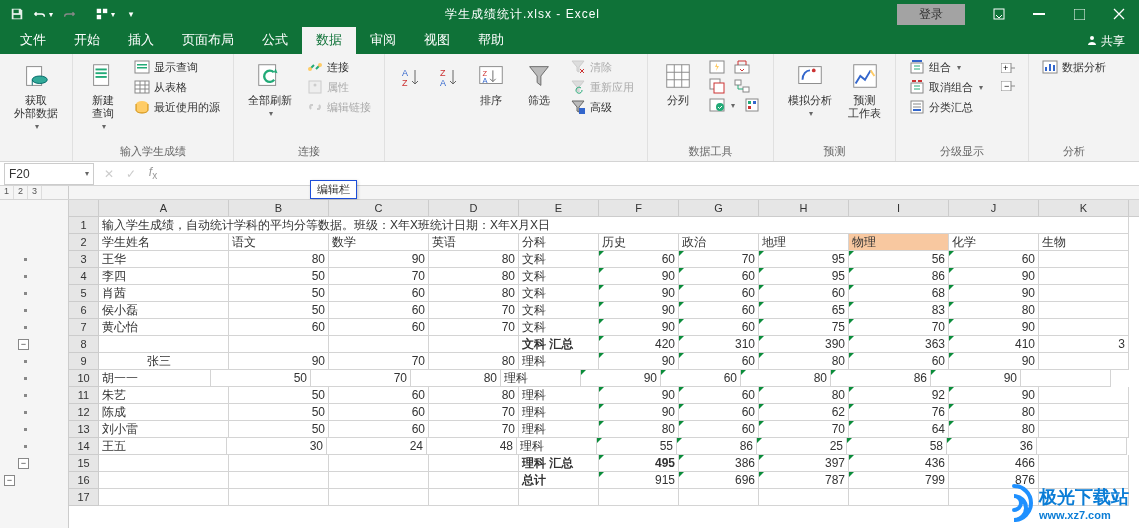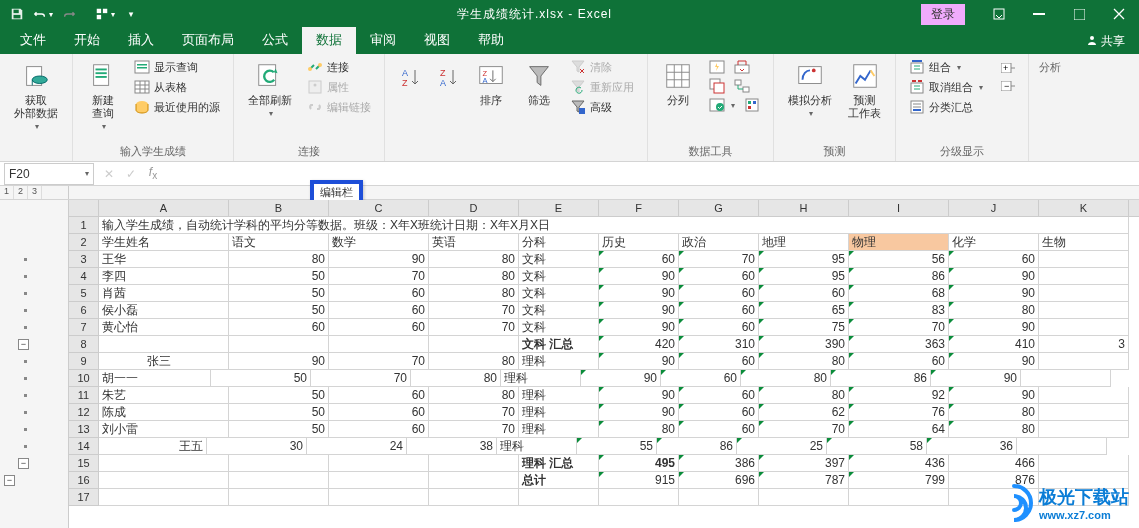--- a/index.html
+++ b/index.html
@@ -5,21 +5,21 @@
 * { margin:0; padding:0; box-sizing:border-box; font-family:"Microsoft YaHei","Segoe UI",sans-serif; }
 body { background:#fff; font-size:12px; color:#333; width:1139px; height:528px; overflow:hidden; position:relative; }
 
 
 .titlebar { height:28px; background:#0f7238; display:flex; align-items:center; justify-content:space-between; color:#fff; }
 .tb-left { display:flex; align-items:center; gap:4px; padding:0 6px; }
 .qa-btn { width:22px; height:22px; display:flex; align-items:center; justify-content:center; cursor:pointer; }
 .qa-btn svg { width:14px; height:14px; }
 .tb-center { flex:1; text-align:center; font-size:12px; letter-spacing:1px; }
 .tb-right { display:flex; align-items:center; }
-.login-btn { background:#f0abfc; color:#333; padding:2px 10px; font-size:12px; margin-right:14px; cursor:pointer; }
+.login-btn { background:#a3a3a3; color:#333; padding:2px 22px; font-size:12px; margin-right:14px; cursor:pointer; }
 .win-btn { width:40px; height:28px; display:flex; align-items:center; justify-content:center; cursor:pointer; }
 
 
 .menubar { height:26px; background:#0f7238; display:flex; align-items:flex-end; padding-left:6px; color:#fff; font-size:13px; }
 .mtab { padding:4px 14px 5px; cursor:pointer; }
 .mtab.active { background:#f3f3f3; color:#0f7238; }
 .share { margin-left:auto; padding:4px 14px; cursor:pointer; font-size:12px; }
 .tell-me { display:flex; align-items:center; gap:6px; padding:4px 10px; cursor:pointer; color:#fff; }
 .tell-me svg { width:14px; height:14px; }
 
@@ -34,21 +34,21 @@
 .hbtn { display:flex; align-items:center; gap:4px; padding:1px 3px; cursor:pointer; font-size:11px; white-space:nowrap; }
 .hbtn .ic { width:16px; height:16px; display:flex; align-items:center; justify-content:center; }
 .vstack { display:flex; flex-direction:column; gap:2px; }
 .dd { font-size:8px; color:#666; margin-left:2px; }
 
 
 .fbar { height:24px; display:flex; align-items:center; border-bottom:1px solid #d4d4d4; position:relative; }
 .namebox { width:90px; height:22px; border:1px solid #ccc; padding:0 4px; font-size:12px; display:flex; align-items:center; justify-content:space-between; margin:0 4px; }
 .fbtn { width:22px; text-align:center; color:#999; cursor:pointer; }
 .finput { flex:1; height:22px; border:none; outline:none; font-size:12px; padding:0 4px; }
-.fx-tip { position:absolute; left:310px; top:18px; background:#fff; border:4px solid #1d4ed8; padding:1px 6px; font-size:11px; box-shadow:1px 1px 3px rgba(0,0,0,.2); }
+.fx-tip { position:absolute; left:310px; top:18px; background:#fff; border:1px solid #1d4ed8; padding:1px 6px; font-size:11px; box-shadow:1px 1px 3px rgba(0,0,0,.2); }
 
 
 .frame { height:14px; background:#f5f5f5; border-bottom:1px solid #d4d4d4; display:flex; }
 .frame-left { width:69px; display:flex; border-right:1px solid #ccc; }
 .frame-cell { width:14px; border-right:1px solid #ddd; text-align:center; font-size:9px; color:#555; cursor:pointer; }
 
 
 .grid-wrap { display:flex; height:calc(528px - 28px - 26px - 108px - 24px - 14px); }
 .outline-col { width:69px; background:#f5f5f5; border-right:1px solid #ccc; }
 .outline-row { height:17px; display:flex; align-items:center; position:relative; }
@@ -494,20 +494,33 @@
               <text x="3" y="8" font-size="9">−</text>
               <path d="M10 5h4" stroke="#888"></path>
             </svg>
           </div>
       </div>
     </div>
     <div class="rgroup-label">分级显示</div>
   </div>
 
   <div class="rgroup" style="border-right:none">
+    <div class="rgroup-body">
+      <div class="hbtn">
+          <div class="ic">
+            <svg viewBox="0 0 16 16">
+              <rect x="1" y="2" width="14" height="12" fill="#fff" stroke="#888"></rect>
+              <rect x="3" y="8" width="2" height="4" fill="#36c"></rect>
+              <rect x="7" y="5" width="2" height="7" fill="#36c"></rect>
+              <rect x="11" y="6" width="2" height="6" fill="#36c"></rect>
+            </svg>
+          </div>
+          <span>数据分析</span>
+        </div>
+    </div>
     <div class="rgroup-label">分析</div>
   </div>
 </div>
 
 <div class="fbar">
   <div class="namebox">
       <span>F20</span>
       <span class="dd">▾</span>
     </div>
   <div class="fbtn" style="color:#ccc">✕</div>
@@ -759,24 +772,24 @@
           <div class="cell" style="width: 80px;">理科</div>
           <div class="cell num" style="width: 80px;">80<div class="tri"></div></div>
           <div class="cell num" style="width: 80px;">60<div class="tri"></div></div>
           <div class="cell num" style="width: 90px;">70<div class="tri"></div></div>
           <div class="cell num" style="width: 100px;">64<div class="tri"></div></div>
           <div class="cell num" style="width: 90px;">80<div class="tri"></div></div>
           <div class="cell" style="width: 90px;"></div>
         </div>
         <div class="row">
           <div class="rh">14</div>
-          <div class="cell" style="width: 108px; text-align: right;">王五</div>
+          <div class="cell" style="width: 128px;">王五</div>
           <div class="cell num" style="width: 100px;">30</div>
           <div class="cell num" style="width: 100px;">24</div>
-          <div class="cell num" style="width: 90px;">38</div>
+          <div class="cell num" style="width: 90px;">48</div>
           <div class="cell" style="width: 80px;">理科</div>
           <div class="cell num" style="width: 80px;">55<div class="tri"></div></div>
           <div class="cell num" style="width: 80px;">86<div class="tri"></div></div>
           <div class="cell num" style="width: 90px;">25<div class="tri"></div></div>
           <div class="cell num" style="width: 100px;">58<div class="tri"></div></div>
           <div class="cell num" style="width: 90px;">36<div class="tri"></div></div>
           <div class="cell" style="width: 90px;"></div>
         </div>
         <div class="row">
           <div class="rh">15</div>

